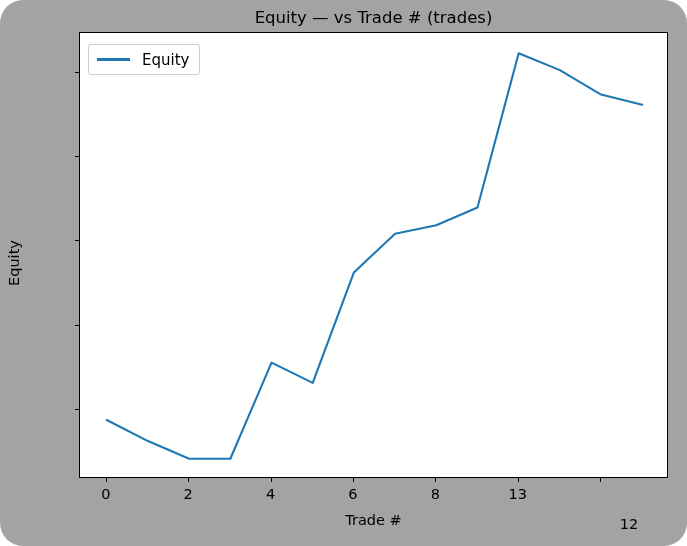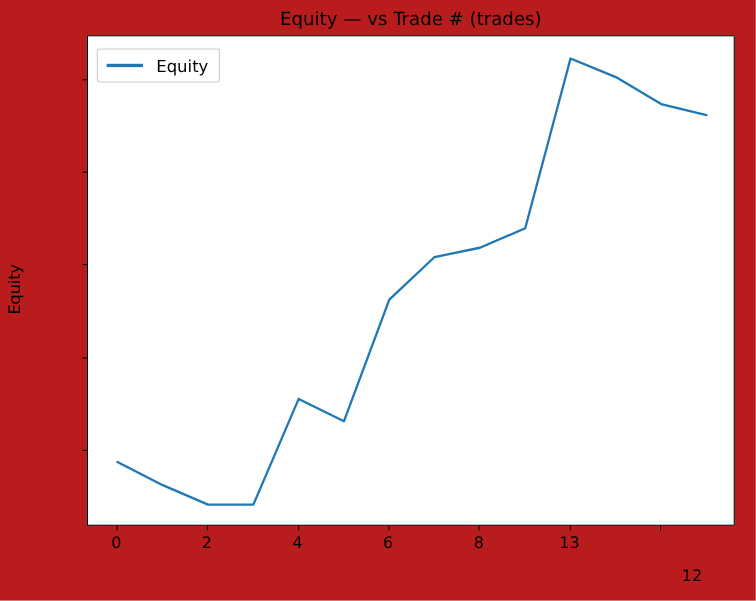--- a/index.html
+++ b/index.html
@@ -12,21 +12,22 @@
     height: 546px;
     font-family: "DejaVu Sans", sans-serif;
     overflow: hidden;
     position: relative;
   }
   #figure {
     position: absolute;
     left: 0; top: 0;
     width: 687px;
     height: 546px;
-    background: #b91c1c;
+    background: #a3a3a3;
+    border-radius: 23px;
   }
   .chart-title {
     position: absolute;
     left: 79px;
     top: 8px;
     width: 589px;
     text-align: center;
     font-size: 16.5px;
     color: #000000;
     line-height: 20px;
@@ -162,20 +163,21 @@
       <div class="xtick-label" style="left: 352.906px;">6</div>
       <div class="xtick-mark" style="left: 352.906px;"></div>
       <div class="xtick-label" style="left: 435.283px;">8</div>
       <div class="xtick-mark" style="left: 435.283px;"></div>
       <div class="xtick-label" style="left: 517.661px;">13</div>
       <div class="xtick-mark" style="left: 517.661px;"></div>
       <div class="xtick-label" style="left: 629px; margin-top: 30px;">12</div>
       <div class="xtick-mark" style="left: 600.038px;"></div>
     </div>
 
+  <div class="xaxis-label">Trade #</div>
 
   <div class="yaxis-label">Equity</div>
 
   <div class="legend-box">
     <span class="legend-swatch" id="legend-swatch" style="background: rgb(31, 119, 180);"></span>
     <span class="legend-text">Equity</span>
   </div>
 
 </div>
 

